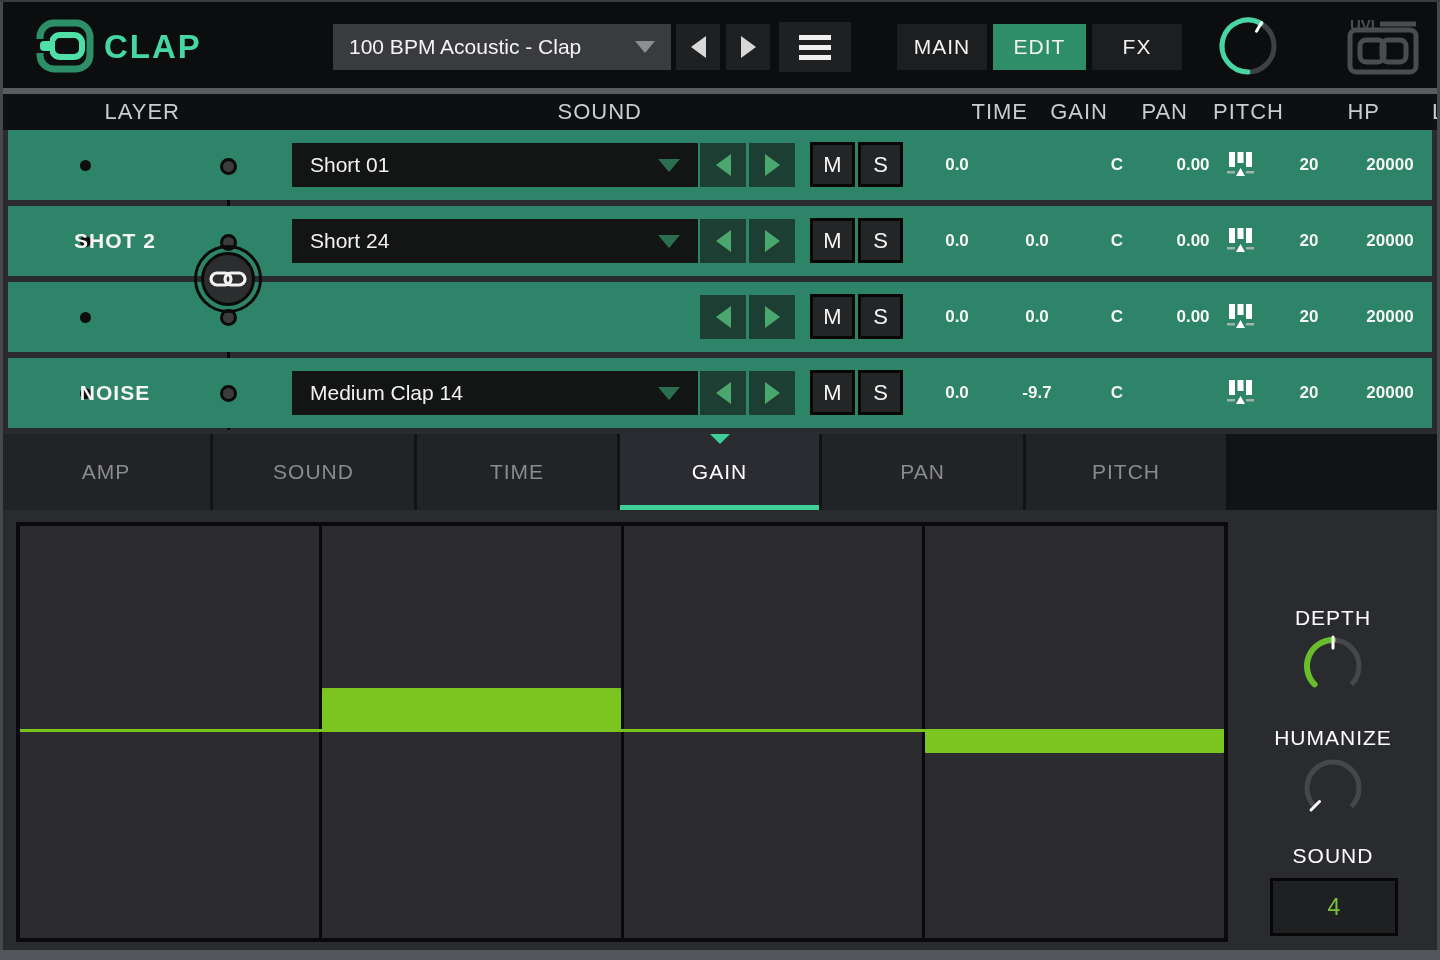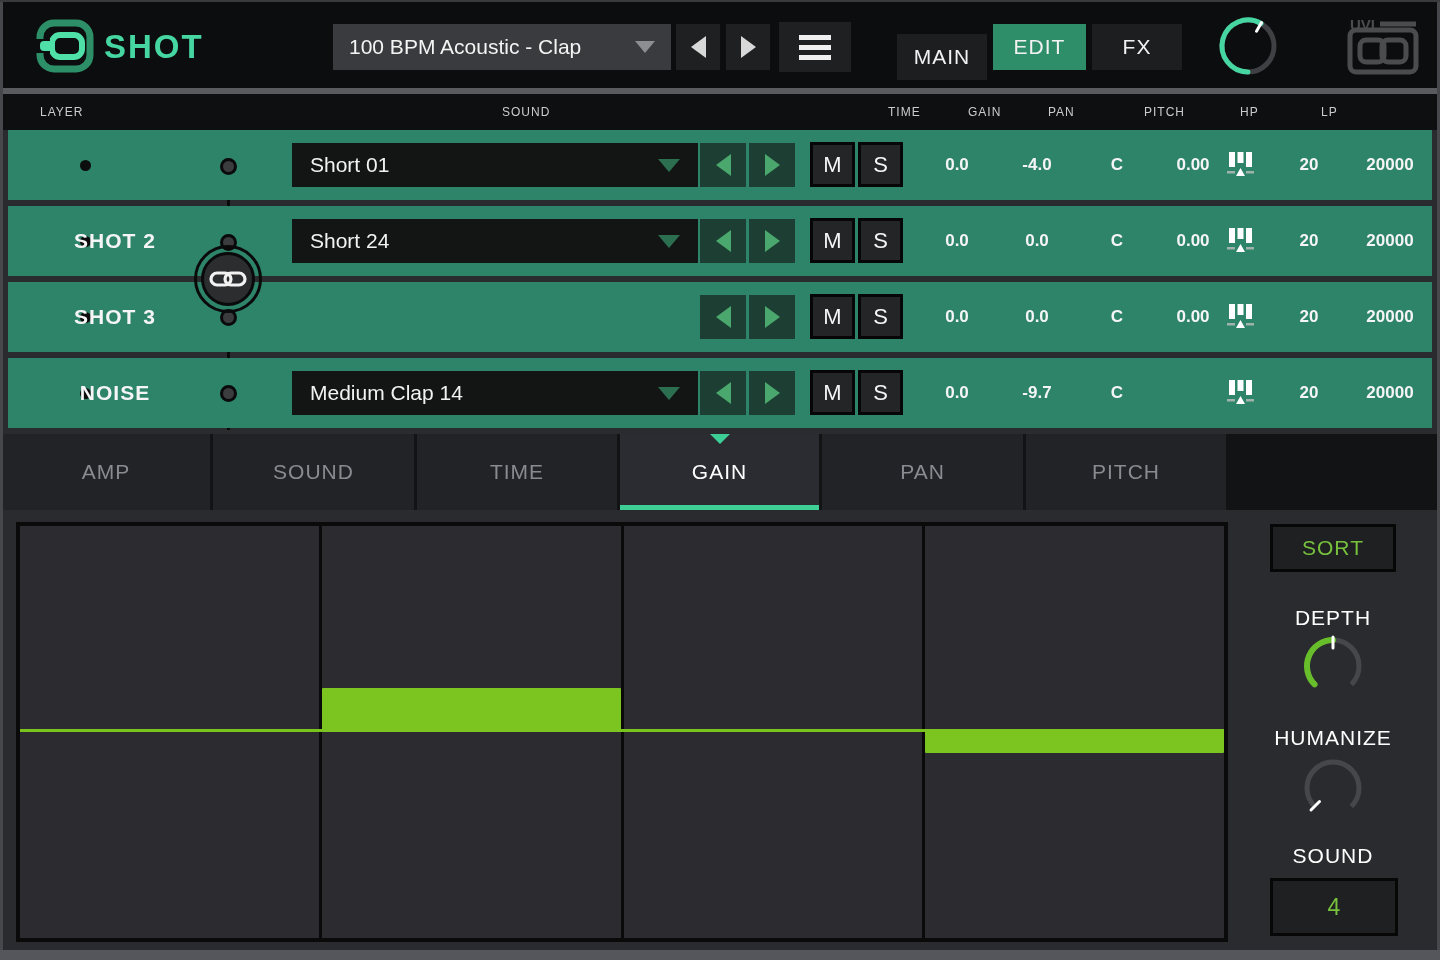--- a/index.html
+++ b/index.html
@@ -34,22 +34,22 @@
               display:flex; flex-direction:column; align-items:center; justify-content:center; gap:5px; }
   .menu-bar { width:32px; height:5px; background:#f0f0f0; }
   .view-tab { position:absolute; top:24px; height:46px; background:#1d1e20; color:#f2f2f2;
               font-size:21px; display:flex; align-items:center; justify-content:center; letter-spacing:1px; }
   .view-tab.active { background:#2f8e6a; }
   .uvi-logo { position:absolute; left:1336px; top:16px; width:84px; height:60px; }
   .top-knob { position:absolute; left:1216px; top:14px; width:64px; height:64px; }
 
   
   .table-header { position:absolute; left:0; top:94px; width:1440px; height:36px; background:#0e0f11; }
-  .th { position:absolute; top:0; width:140px; text-align:left; line-height:36px; color:#caccce;
-        font-size:12px; letter-spacing:1px; }
+  .th { position:absolute; top:0; width:140px; text-align:right; line-height:36px; color:#caccce;
+        font-size:22px; letter-spacing:1px; }
   .rows { position:absolute; left:8px; top:130px; width:1424px; height:300px; }
   .lrow { position:absolute; left:0; width:1424px; height:70px; background:#2e8468; }
   .vline { position:absolute; left:219px; top:0; width:3px; height:300px; background:#0a0a0a; }
   .node-dot { position:absolute; left:212px; width:17px; height:17px; border-radius:50%;
               background:#3b3c3e; border:3px solid #0a0a0a; z-index:4; }
   .bullet { position:absolute; left:72px; top:30px; width:11px; height:11px; border-radius:50%; background:#0c0d0d; }
   .layer-label { position:absolute; left:52px; top:0; width:110px; text-align:center; line-height:70px;
                  color:#f5f5f5; font-size:21px; font-weight:700; letter-spacing:1px; }
   .sound-dd { position:absolute; left:284px; top:13px; width:406px; height:44px; background:#131514;
               display:flex; align-items:center; justify-content:space-between; padding:0 18px; cursor:pointer; }
@@ -108,39 +108,39 @@
 
 <div id="app">
 
   <div class="topbar">
     <svg class="logo" viewBox="0 0 62 62">
       <rect x="4" y="8" width="50" height="46" rx="14" fill="none" stroke="#2c8f67" stroke-width="7"></rect>
       <rect x="16" y="20" width="30" height="22" rx="8" fill="none" stroke="#4fe0a8" stroke-width="6"></rect>
       <rect x="0" y="24" width="14" height="14" fill="#0c0d0e"></rect>
       <rect x="4" y="26" width="14" height="10" rx="4" fill="#4fe0a8"></rect>
     </svg>
-    <div class="app-title">SHOT</div>
+    <div class="app-title">CLAP</div>
 
     <div class="preset-box">
       <span class="preset-label">100 BPM Acoustic - Clap</span>
       <span class="tri-down-gray"></span>
     </div>
     <div class="nav-btn" style="left:676px;">
       <span class="tri-left-w"></span>
     </div>
     <div class="nav-btn" style="left:726px;">
       <span class="tri-right-w"></span>
     </div>
     <div class="menu-btn">
       <span class="menu-bar"></span>
       <span class="menu-bar"></span>
       <span class="menu-bar"></span>
     </div>
 
-    <div class="view-tab" style="left:897px; width:90px;margin-top:10px;">MAIN</div>
+    <div class="view-tab" style="left:897px; width:90px;">MAIN</div>
     <div class="view-tab active" style="left:993px; width:93px;">EDIT</div>
     <div class="view-tab" style="left:1092px; width:90px;">FX</div>
 
     <svg class="top-knob" viewBox="0 0 64 64">
       <circle cx="32" cy="32" r="26" fill="none" stroke="#3f4043" stroke-width="5"></circle>
       <path d="M 32 58 A 26 26 0 1 1 45 9.5" fill="none" stroke="#45d6a2" stroke-width="5" stroke-linecap="round"></path>
       <line x1="40.5" y1="17.3" x2="45.5" y2="8.6" stroke="#ffffff" stroke-width="3" stroke-linecap="round"></line>
     </svg>
 
     <svg class="uvi-logo" viewBox="0 0 84 60">
@@ -175,21 +175,20 @@
     </div>
     <div class="row-arrow" style="left:692px;">
       <span class="tri-left-g"></span>
           </div>
     <div class="row-arrow" style="left:741px;">
       <span class="tri-right-g"></span>
           </div>
     <div class="ms-btn" style="left:802px;">M</div>
     <div class="ms-btn" style="left:850px;">S</div>
     <span class="cell" style="left:901px;">0.0</span>
-    <span class="cell" style="left:981px;">-4.0</span>
     <span class="cell" style="left:1061px;">C</span>
     <span class="cell" style="left:1137px;">0.00</span>
     <svg class="pitch-icon" viewBox="0 0 27 28">
       <rect x="2" y="1" width="6" height="15" fill="#ffffff"></rect>
       <rect x="10.5" y="1" width="6" height="11" fill="#ffffff"></rect>
       <rect x="19" y="1" width="6" height="15" fill="#ffffff"></rect>
       <rect x="0" y="20" width="8" height="2.5" fill="#9fb3ab"></rect>
       <rect x="19" y="20" width="8" height="2.5" fill="#9fb3ab"></rect>
       <polygon points="13.5,17 9,25 18,25" fill="#ffffff"></polygon>
     </svg>
@@ -221,21 +220,20 @@
       <rect x="19" y="1" width="6" height="15" fill="#ffffff"></rect>
       <rect x="0" y="20" width="8" height="2.5" fill="#9fb3ab"></rect>
       <rect x="19" y="20" width="8" height="2.5" fill="#9fb3ab"></rect>
       <polygon points="13.5,17 9,25 18,25" fill="#ffffff"></polygon>
     </svg>
     <span class="cell" style="left:1253px;">20</span>
     <span class="cell" style="left:1334px;">20000</span>
         </div>
         <div class="lrow" style="top: 152px;">
     <span class="bullet"></span>
-    <span class="layer-label">SHOT 3</span>
     <div class="row-arrow" style="left:692px;">
       <span class="tri-left-g"></span>
           </div>
     <div class="row-arrow" style="left:741px;">
       <span class="tri-right-g"></span>
           </div>
     <div class="ms-btn" style="left:802px;">M</div>
     <div class="ms-btn" style="left:850px;">S</div>
     <span class="cell" style="left:901px;">0.0</span>
     <span class="cell" style="left:981px;">0.0</span>
@@ -326,21 +324,20 @@
         <div class="chart-col">
           <div class="gain-bar" style="top: 162px; height: 44px; background: rgb(124, 196, 32);"></div>
         </div>
         <div class="chart-col"></div>
         <div class="chart-col">
           <div class="gain-bar" style="top: 203px; height: 24px; background: rgb(124, 196, 32);"></div>
         </div>
       </div>
   </div>
 
-  <div class="sort-btn">SORT</div>
 
   <div class="side-label" style="left:1233px; top:606px;">DEPTH</div>
   <svg class="knob" style="left:1301px; top:634px;" viewBox="0 0 64 64">
     <path d="M 13.6 50.4 A 26 26 0 1 1 50.4 50.4" fill="none" stroke="#46474b" stroke-width="5"></path>
     <path d="M 13.6 50.4 A 26 26 0 0 1 32 6" fill="none" stroke="#68bd2a" stroke-width="6" stroke-linecap="round"></path>
     <line x1="32" y1="3" x2="32" y2="14" stroke="#ffffff" stroke-width="3" stroke-linecap="round"></line>
   </svg>
 
   <div class="side-label" style="left:1233px; top:726px;">HUMANIZE</div>
   <svg class="knob" style="left:1301px; top:756px;" viewBox="0 0 64 64">

